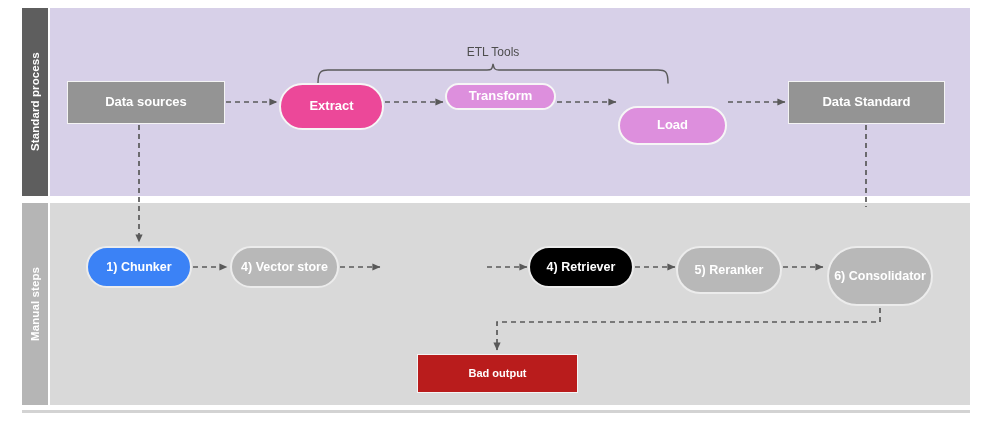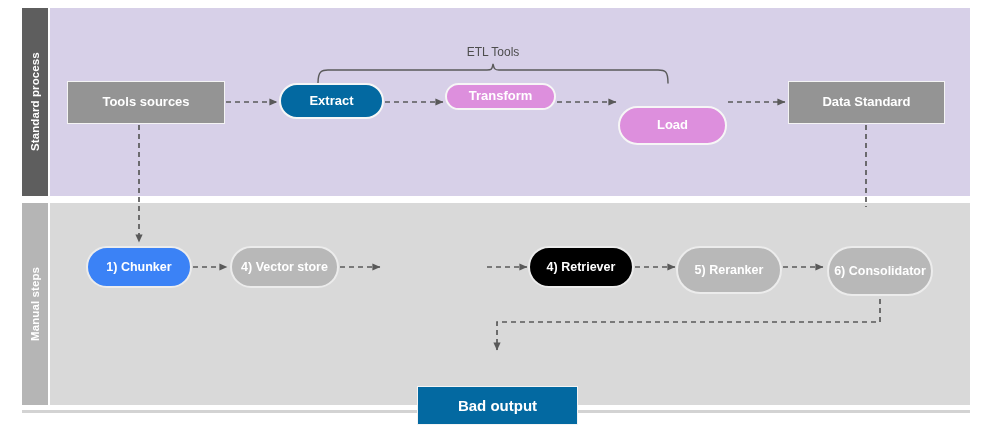--- a/index.html
+++ b/index.html
@@ -66,36 +66,36 @@
     </g>
 
     <path d="M880,290 L880,322 L497,322 L497,350" fill="none" stroke="#595959" stroke-width="1.7" stroke-dasharray="5,4" marker-end="url(#arrow)"></path>
   </svg>
 
   <div class="lane-label" style="left:22px;top:8px;width:26px;height:188px;">Standard process</div>
   <div class="lane-label" style="left:22px;top:203px;width:26px;height:202px;">Manual steps</div>
 
   <div class="brace-label" style="left:393px;top:45px;width:200px;">ETL Tools</div>
 
-  <div class="node rect-node" style="left:67px;top:81px;width:158px;height:43px;background:#949494;">Tools sources</div>
+  <div class="node rect-node" style="left:67px;top:81px;width:158px;height:43px;background:#949494;">Data sources</div>
 
-  <div class="node pill-node" style="left:279px;top:83px;width:105px;height:36px;background:#0369a1;">Extract</div>
+  <div class="node pill-node" style="left:279px;top:83px;width:105px;height:47px;background:#ec4899;">Extract</div>
 
   <div class="node pill-node" style="left:445px;top:83px;width:111px;height:27px;background:#dd8fdd;">Transform</div>
 
   <div class="node pill-node" style="left:618px;top:83px;width:109px;height:39px;background:#dd8fdd;margin-top:23px;">Load</div>
 
   <div class="node rect-node" style="left:788px;top:81px;width:157px;height:43px;background:#949494;">Data Standard</div>
 
   <div class="node step-pill" style="left:86px;top:246px;width:106px;height:42px;background:#3b82f6;">1) Chunker</div>
 
   <div class="node step-pill" style="left:230px;top:246px;width:109px;height:42px;background:#b8b8b8;">4) Vector store</div>
 
 
   <div class="node step-pill" style="left:528px;top:246px;width:106px;height:42px;background:#000000;">4) Retriever</div>
 
   <div class="node step-pill" style="left:676px;top:246px;width:106px;height:48px;background:#b8b8b8;">5) Reranker</div>
 
-  <div class="node step-pill" style="left:827px;top:246px;width:106px;height:50px;background:#b8b8b8;">6) Consolidator</div>
+  <div class="node step-pill" style="left:827px;top:246px;width:106px;height:60px;background:#b8b8b8;">6) Consolidator</div>
 
-  <div class="node rect-node" style="left:417px;top:354px;width:161px;height:39px;background:#0369a1;font-size:15px;margin-top:32px;">Bad output</div>
+  <div class="node rect-node" style="left:417px;top:354px;width:161px;height:39px;background:#b91c1c;font-size:11px;">Bad output</div>
 
 </div>
 
 </body></html>

